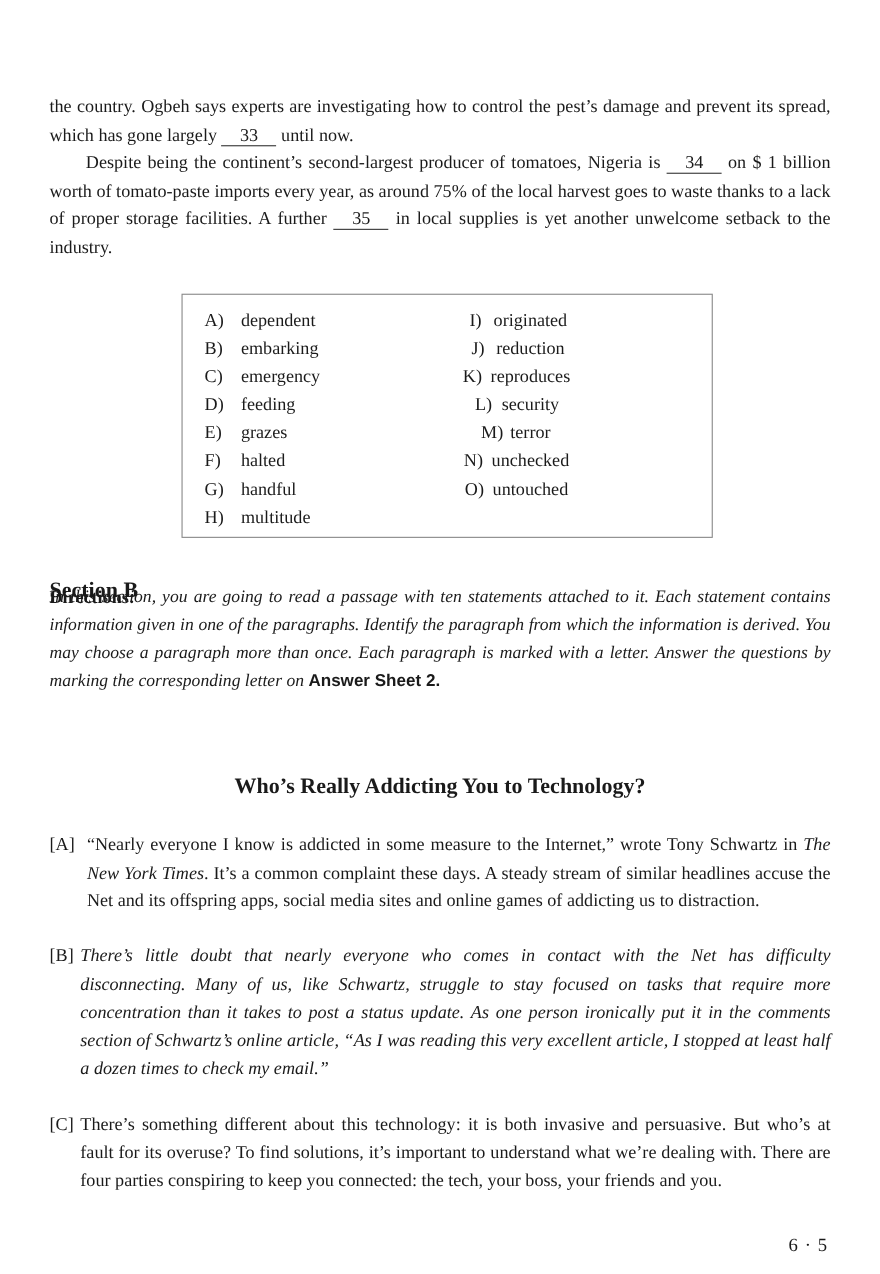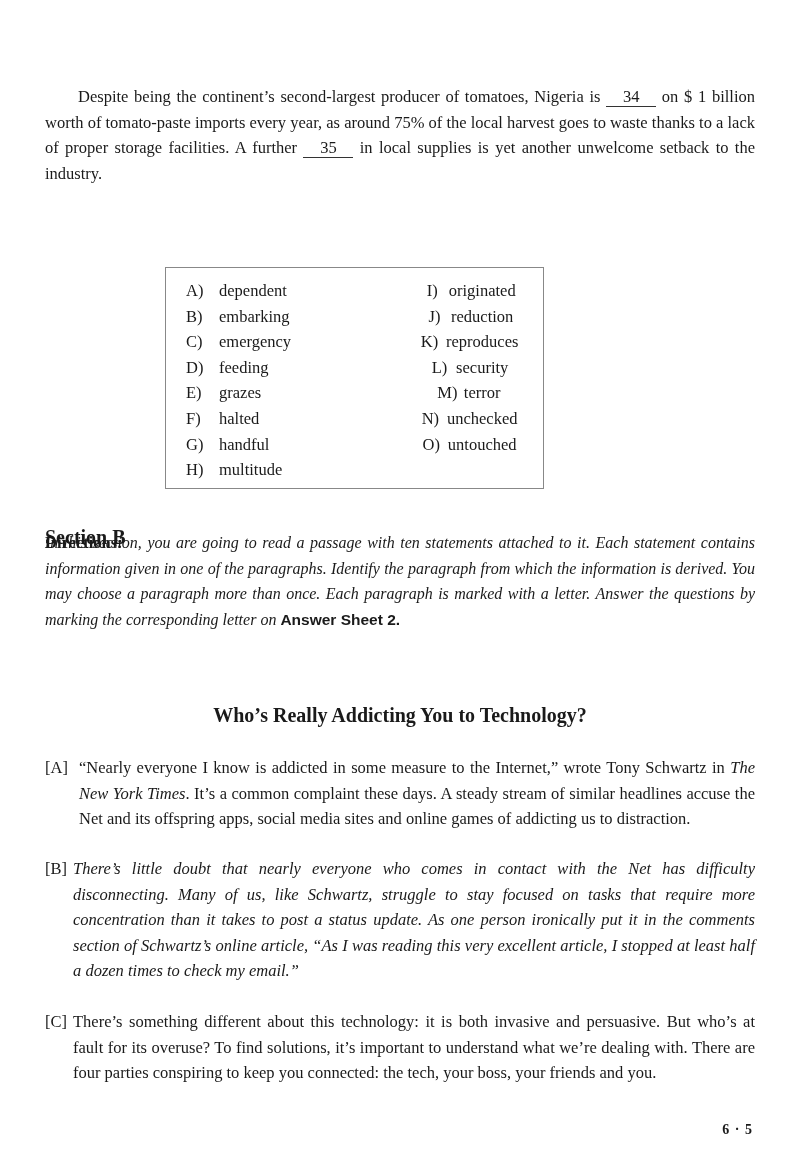--- a/index.html
+++ b/index.html
@@ -35,21 +35,21 @@
       border-bottom: 1px solid #333;
       text-align: center;
       line-height: 18px;
       text-indent: 0;
     }
 
     .wordbank {
       position: absolute;
       left: 165px;
       top: 267px;
-      width: 379px;
+      width: 483px;
       height: 222px;
       border: 1px solid #888;
       box-sizing: border-box;
     }
     .wb-col {
       position: absolute;
       top: 10px;
     }
     .wb-col.left { left: 20px; }
     .wb-col.right { left: 247px; text-align: center; }
@@ -130,29 +130,30 @@
     .pA .ap-text { margin-left: 34px; }
     .pB { top: 856px; }
     .pB .ap-text { margin-left: 28px; font-style: italic; }
     .pC { top: 1009px; }
     .pC .ap-text { margin-left: 28px; }
 
     .page-number {
       position: absolute;
       right: 47px;
       top: 1122px;
-      font-weight: bold;
-      font-size: 14px;
+      font-weight: normal;
+      font-size: 17px;
       letter-spacing: 1px;
     }
   </style>
 </head>
 <body>
 
 <div class="page">
+  <p class="para"><span>the country. Ogbeh says experts are investigating how to control the pest’s damage and prevent its spread, which has gone largely </span><span class="blank">33</span><span> until now.</span></p>
   <p class="para indent"><span>Despite being the continent’s second-largest producer of tomatoes, Nigeria is </span><span class="blank">34</span><span> on $ 1 billion worth of tomato-paste imports every year, as around 75% of the local harvest goes to waste thanks to a lack of proper storage facilities. A further </span><span class="blank">35</span><span> in local supplies is yet another unwelcome setback to the industry.</span></p>
 </div>
 
 <div class="wordbank">
   <div class="wb-col left">
     <div class="wb-item"><span class="wb-letter">A)</span><span>dependent</span></div>
     <div class="wb-item"><span class="wb-letter">B)</span><span>embarking</span></div>
     <div class="wb-item"><span class="wb-letter">C)</span><span>emergency</span></div>
     <div class="wb-item"><span class="wb-letter">D)</span><span>feeding</span></div>
     <div class="wb-item"><span class="wb-letter">E)</span><span>grazes</span></div>

